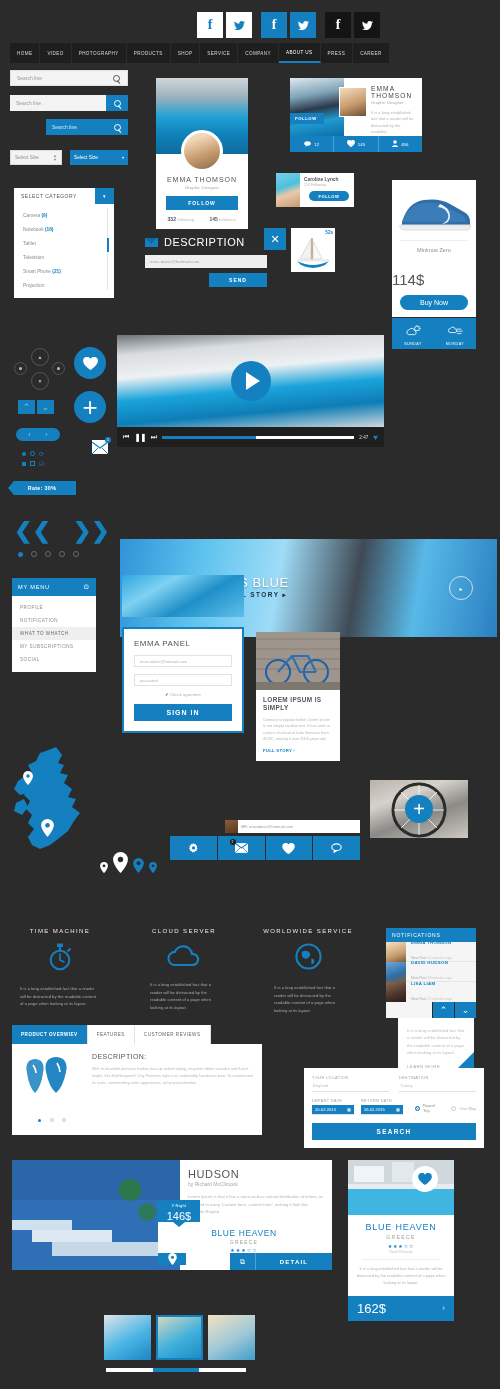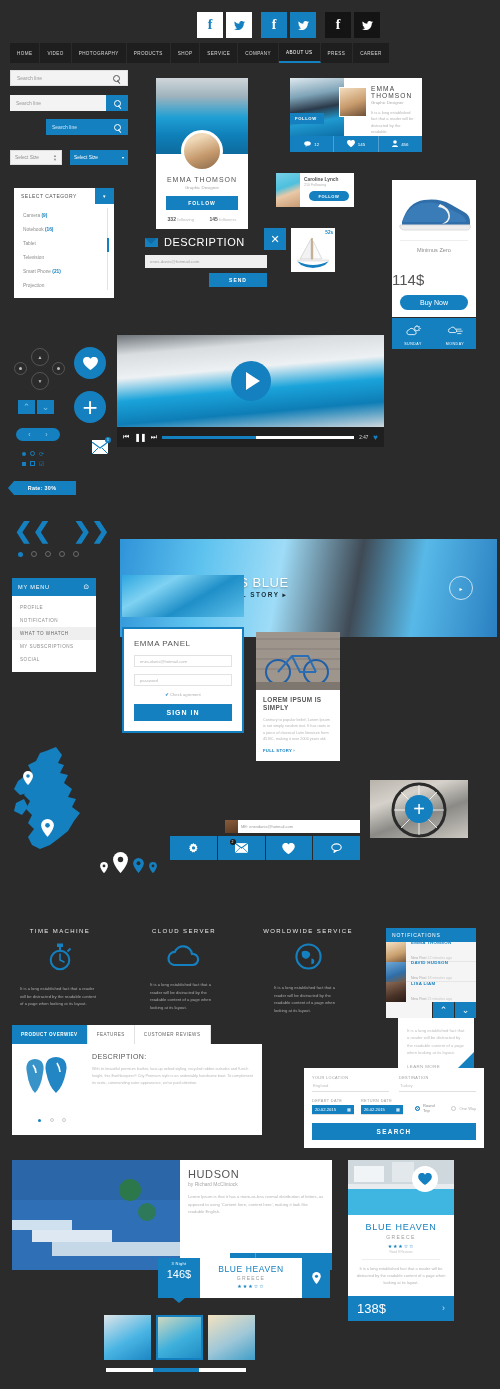--- a/index.html
+++ b/index.html
@@ -842,21 +842,21 @@
     <p>Lorem Ipsum is that it has a more-or-less normal distribution of letters, as opposed to using 'Content here, content here', making it look like readable English.</p>
     <div class="btns">
       <div class="ic">
           <span>⧉</span>
         </div>
       <div class="lb">DETAIL</div>
     </div>
   </div>
 </div>
 
-<div class="abs hw" style="left:158px;top:1258px;height:40px;">
+<div class="abs hw" style="left:158px;top:1200px;height:40px;flex-direction:column;">
   <div class="pr">
     <div class="n">3 Night</div>
     <div class="v">146$</div>
   </div>
   <div class="ct">
     <h4>BLUE HEAVEN</h4>
     <div class="g">GREECE</div>
     <div class="st">★★★☆☆</div>
   </div>
   <div class="pin">
@@ -895,16 +895,16 @@
   </div>
   <div class="bd">
     <h4>BLUE HEAVEN</h4>
     <div class="g">GREECE</div>
     <div class="st">★★★☆☆</div>
     <div class="rv">Read 8 Reviews</div>
     <hr>
     <p>It is a long established fact that a reader will be distracted by the readable content of a page when looking at its layout.</p>
   </div>
   <div class="ft">
-    <span class="v">138$</span>
+    <span class="v">162$</span>
     <span class="c">›</span>
   </div>
 </div>
 
 </body></html>

